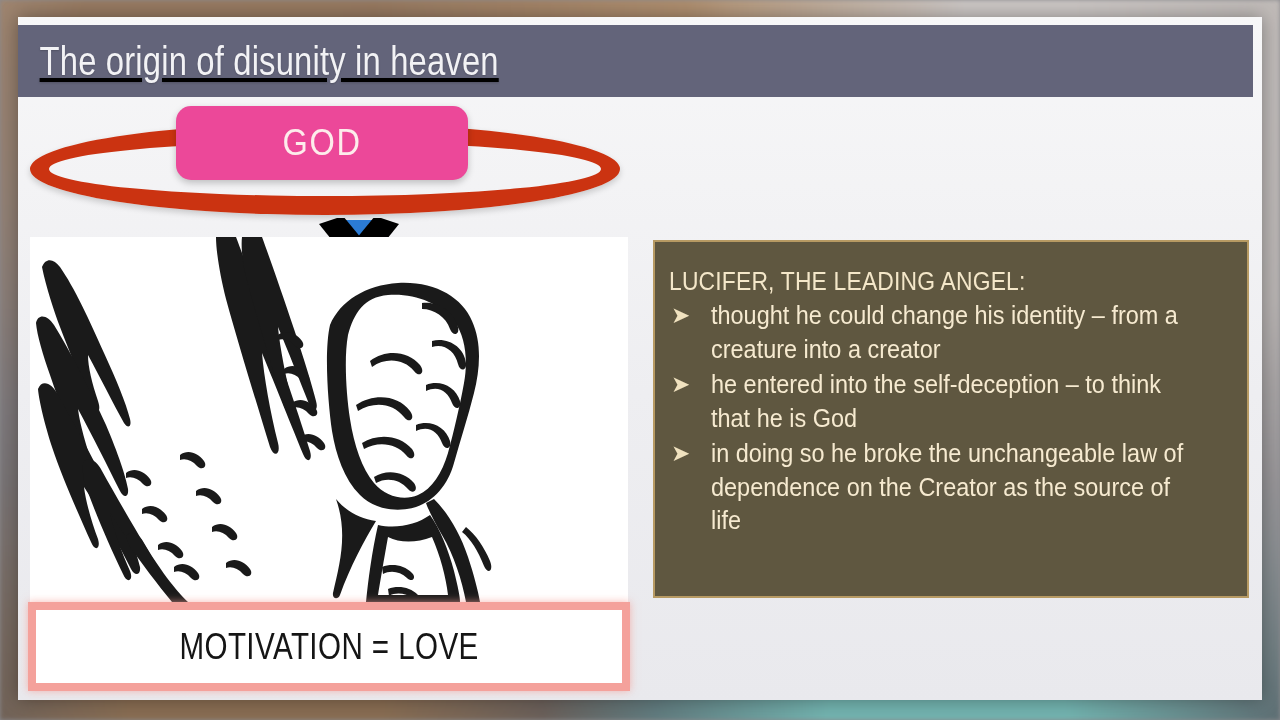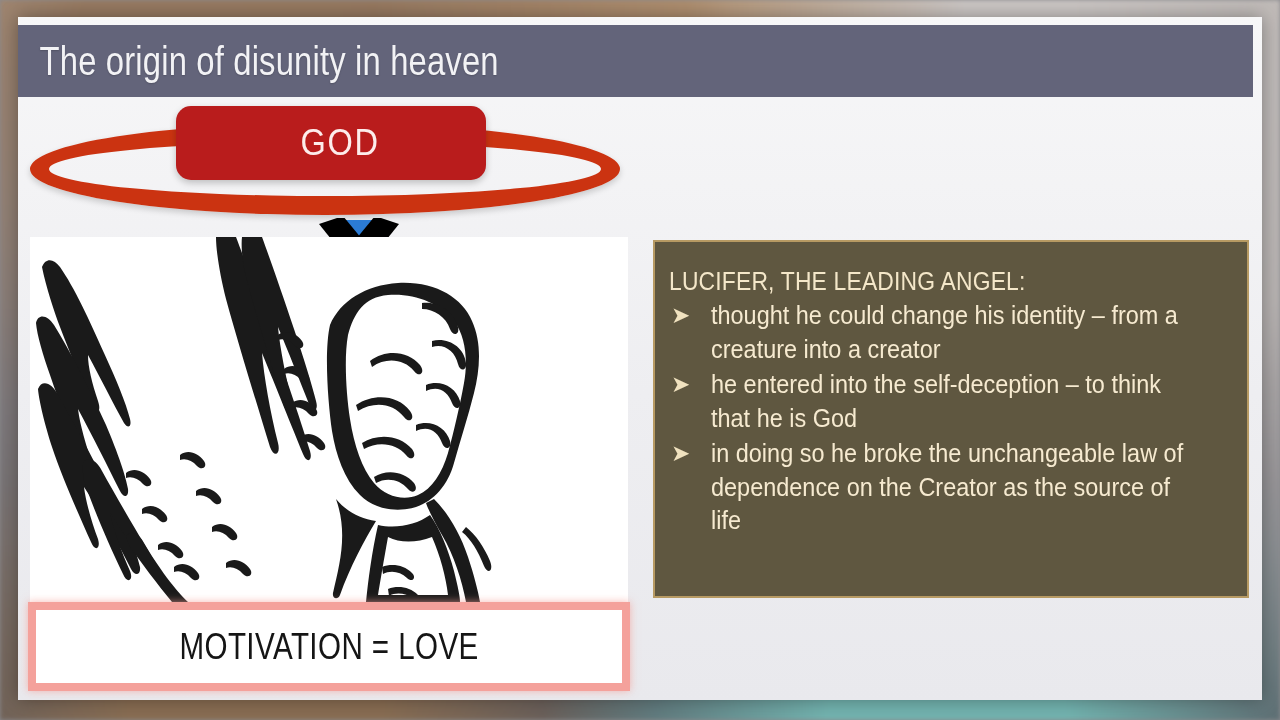--- a/index.html
+++ b/index.html
@@ -29,21 +29,21 @@
   .slide{
     position:absolute;left:18px;top:17px;width:1244px;height:683px;
     background:linear-gradient(180deg,#f7f7f8 0%, #eeeef1 55%, #e9e9ed 100%);
     box-shadow:0 0 18px rgba(0,0,0,.35);
   }
 
   
   .titlebar{
     position:absolute;left:18px;top:25px;width:1235px;height:72px;
     background:#63647a;
-    display:flex;align-items:center;
+    display:flex;align-items:center;text-decoration:underline;
   }
   .titlebar .title{
     color:#f2f2f5;
     font-size:41px;
     font-weight:300;
     letter-spacing:.2px;
     padding-left:27px;
     transform:scaleX(.80);
     transform-origin:left center;
     white-space:nowrap;
@@ -56,23 +56,23 @@
   }
   .ring{
     position:absolute;left:6px;top:20px;width:590px;height:92px;
     border:19px solid #cb3311;
     border-radius:50%/50%;
     box-sizing:border-box;
     box-shadow:0 3px 6px rgba(0,0,0,.18);
   }
   .godbox{
     position:absolute;left:152px;top:3px;width:292px;height:74px;
-    background:#b91c1c;border-radius:15px;
+    background:#ec4899;border-radius:15px;
     box-shadow:0 3px 7px rgba(0,0,0,.22);
-    display:flex;align-items:center;justify-content:center;padding-left:18px;
+    display:flex;align-items:center;justify-content:center;
   }
   .godbox .godlabel{
     color:#fdeceb;font-size:37px;font-weight:300;letter-spacing:2px;
     transform:scaleX(.88);
   }
   .ringlabel{
     position:absolute;color:#fdf0ee;font-size:12.5px;font-weight:700;
     letter-spacing:.7px;transform:scaleX(.85);white-space:nowrap;
   }
   .lbl-love{left:71px;top:143px;}

